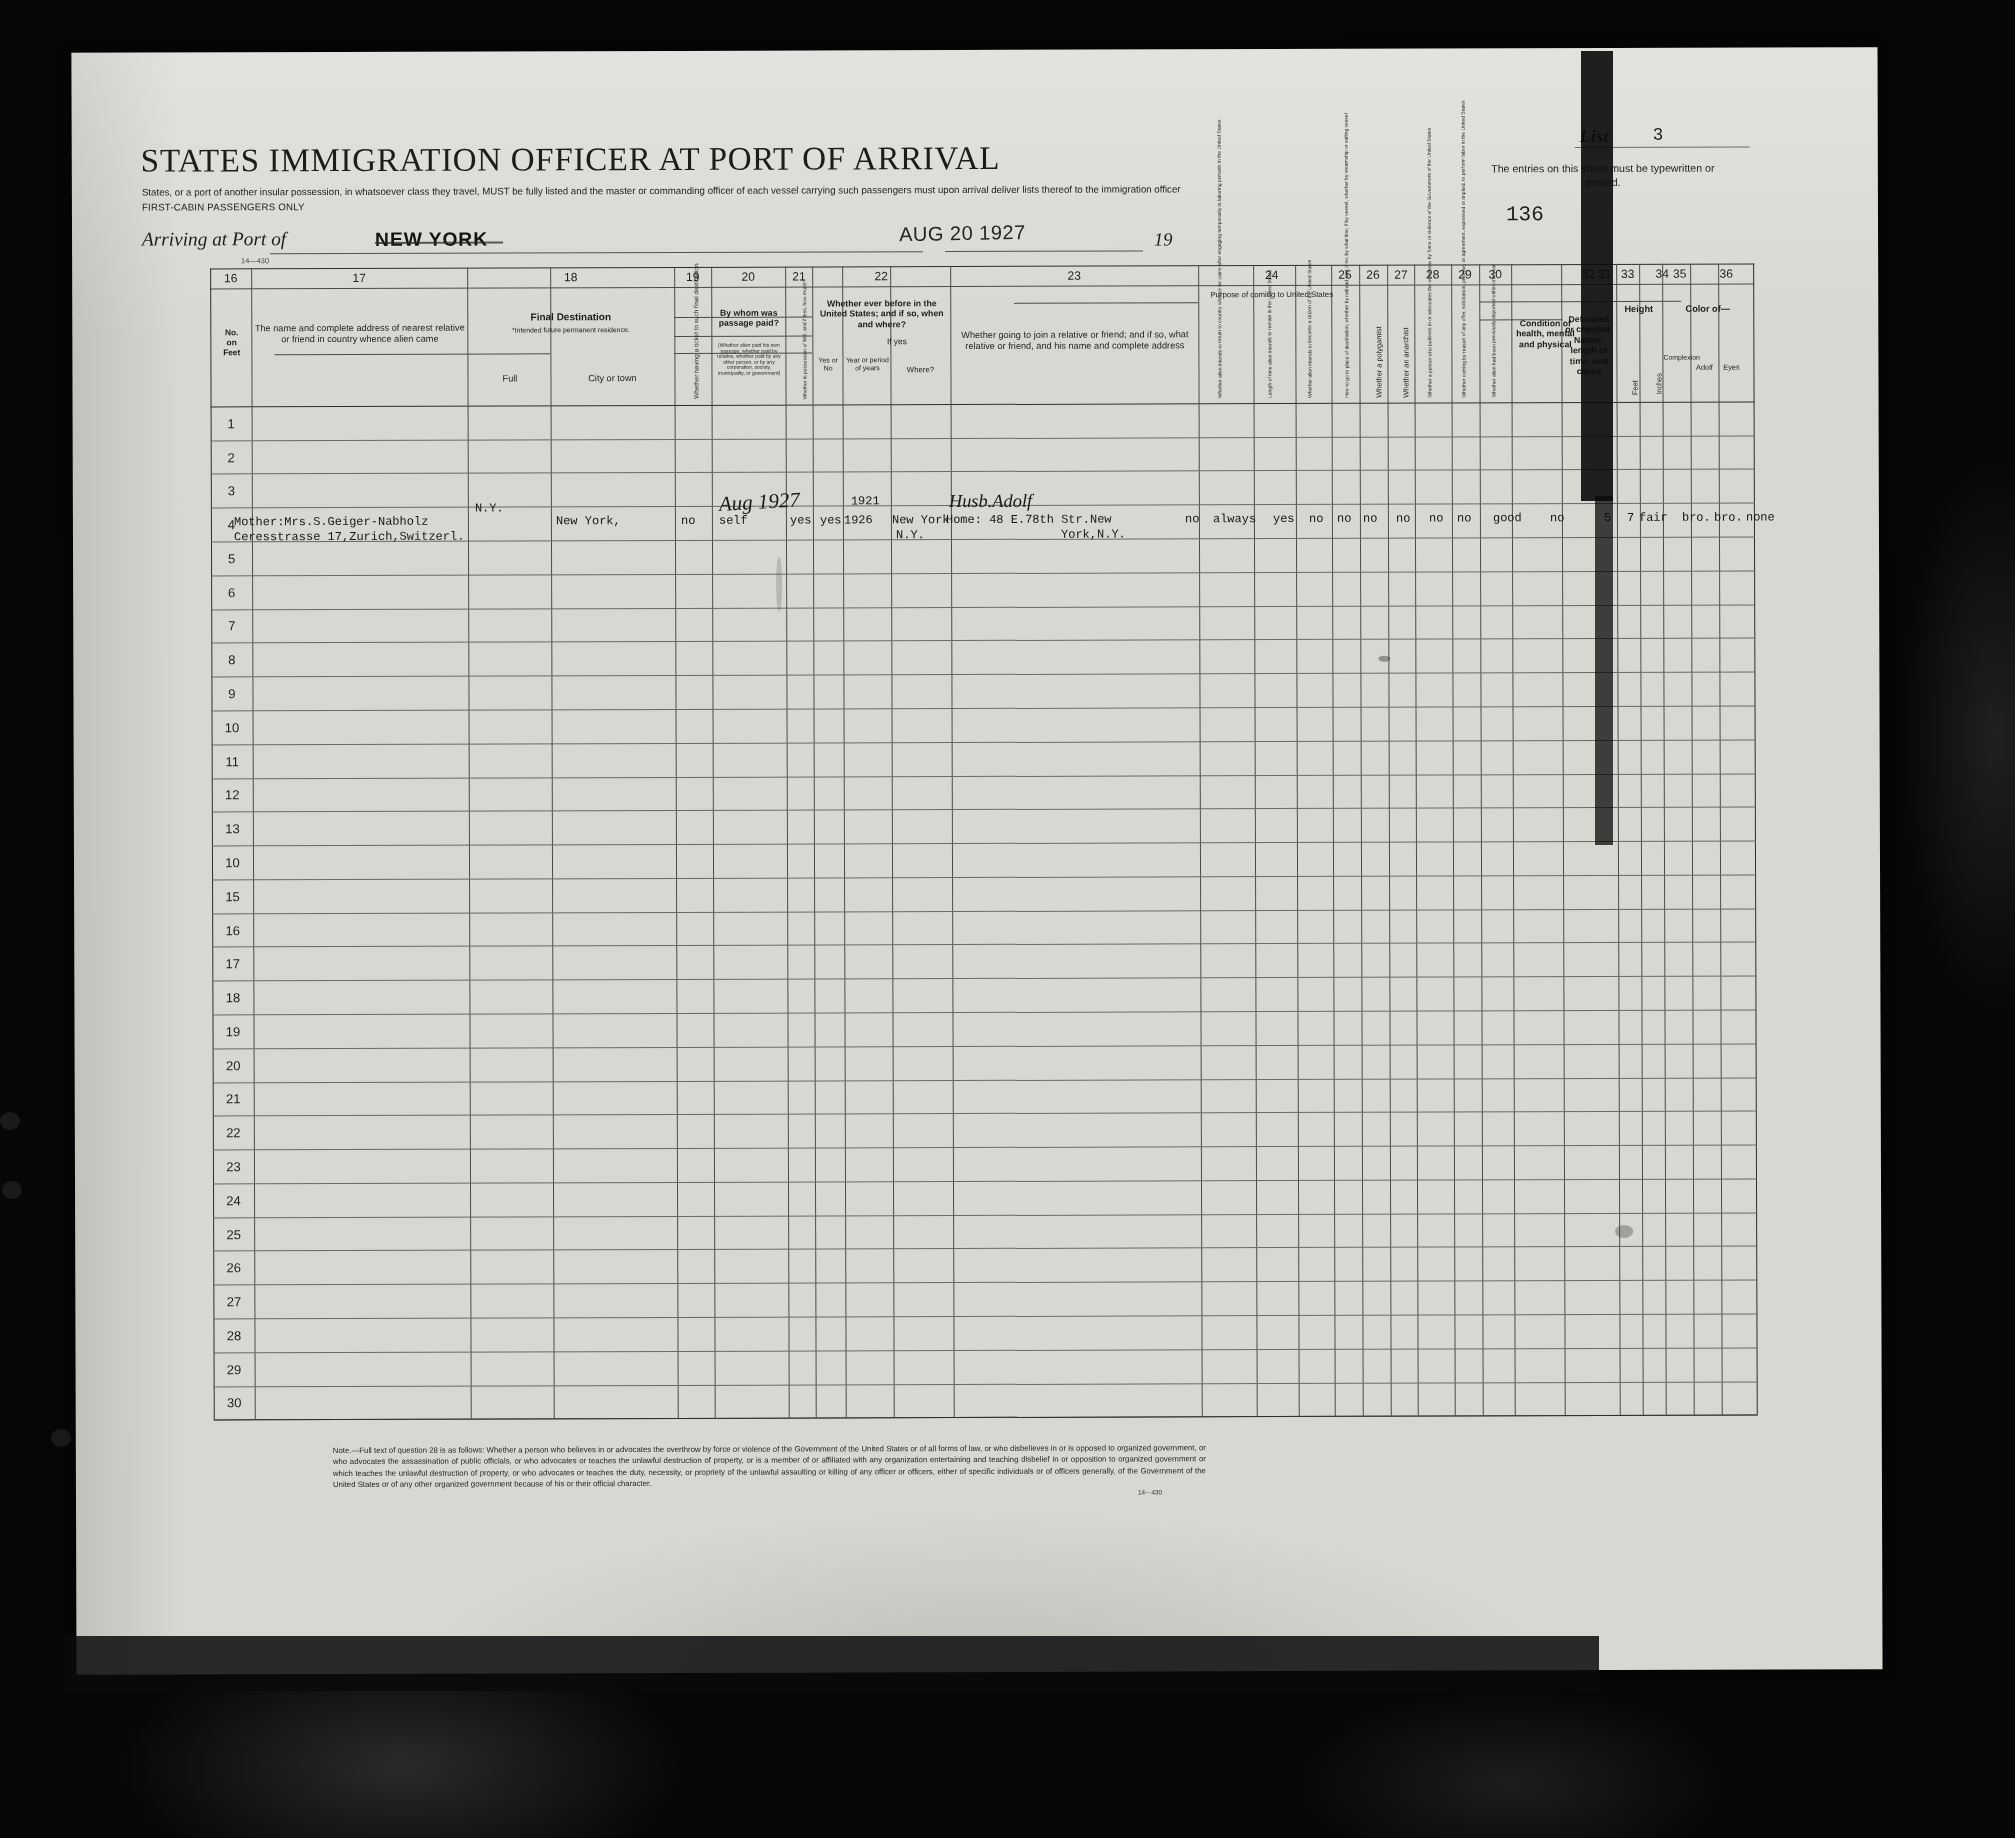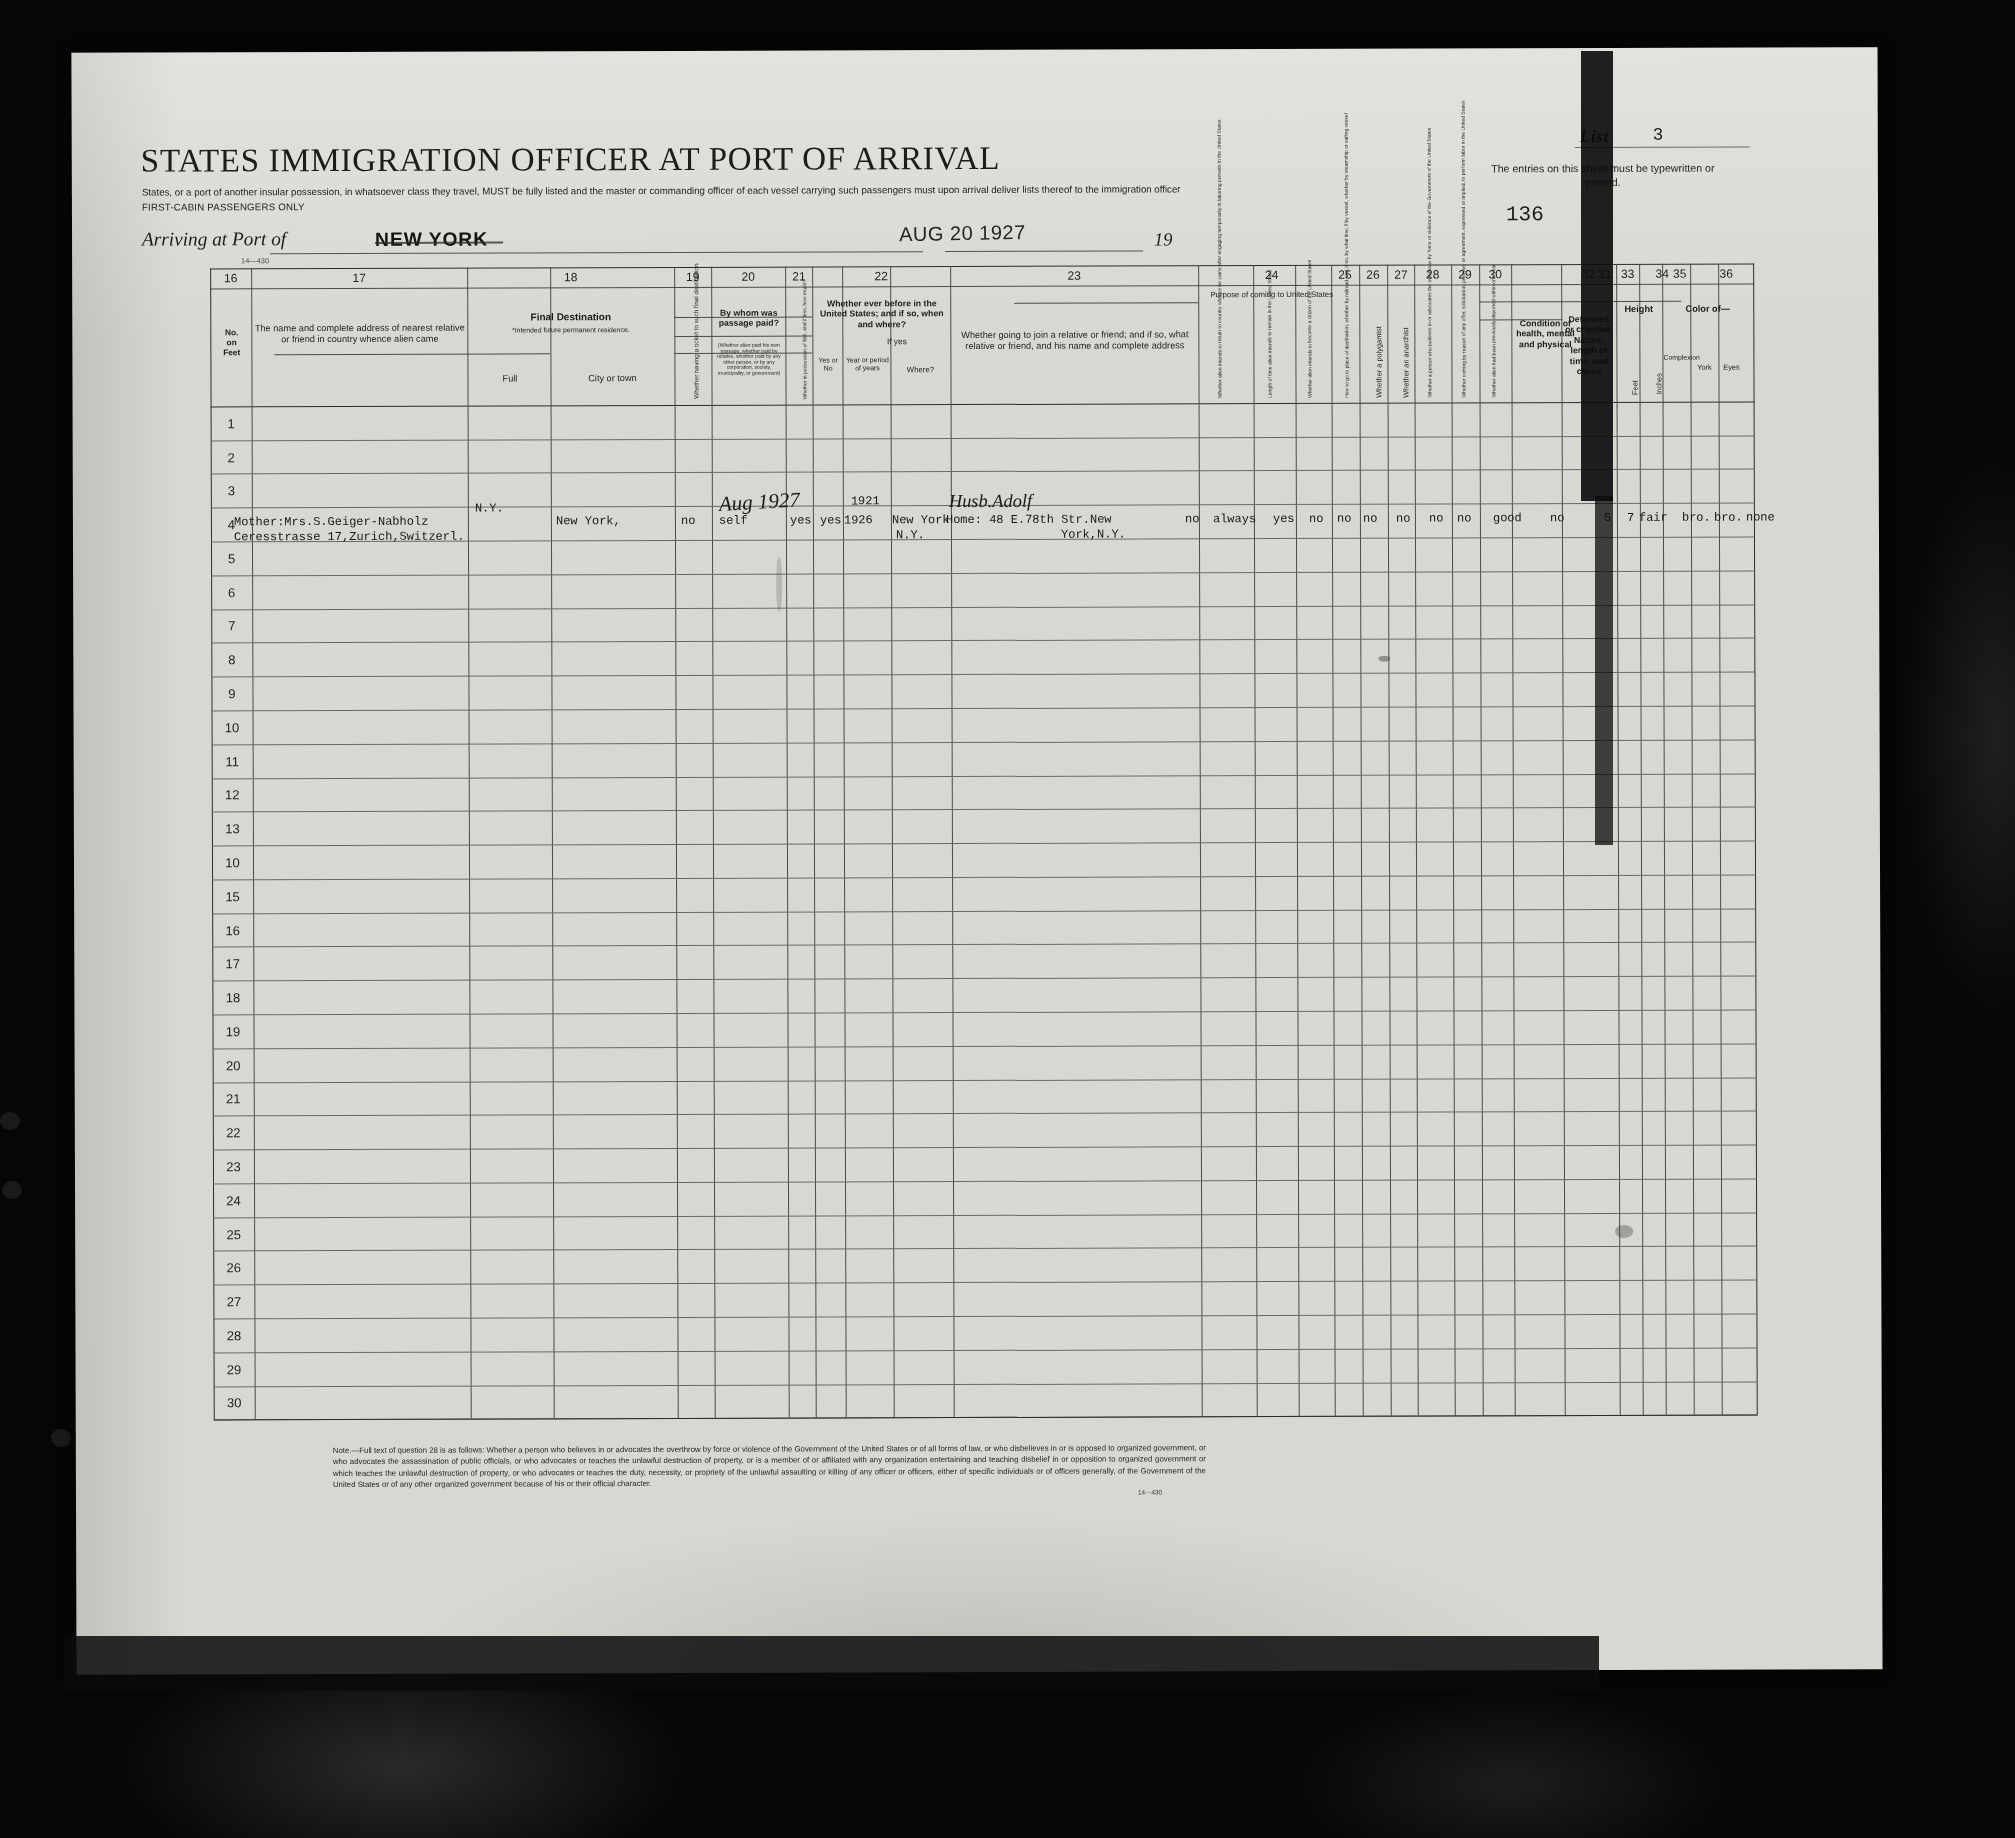--- a/index.html
+++ b/index.html
@@ -419,21 +419,21 @@
 
         <div class="hdr b" style="left:1303px; top:54px; width:64px; font-size:8.7px;text-align:center;">Condition of health, mental and physical</div>
         <div class="hdr b" style="left:1353px; top:50px; width:51px; font-size:8.7px;">Deformed or crippled. Nature, length of time, and cause</div>
 
         <div class="hdr b" style="left:1406px; top:40px; width:45px; font-size:9.2px;">Height</div>
         <div class="vert" style="left:1420px; top:131px; width:74px; font-size:7.4px;">Feet</div>
         <div class="vert" style="left:1444px; top:131px; width:74px; font-size:7.4px;">Inches</div>
 
         <div class="hdr b" style="left:1452px; top:40px; width:91px; font-size:9.2px;">Color of—</div>
         <div class="hdr" style="left:1453px; top:90px; width:26px; font-size:6.9px;">Complexion</div>
-        <div class="hdr" style="left:1481px; top:100px; width:26px; font-size:7.4px;">York</div>
+        <div class="hdr" style="left:1481px; top:100px; width:26px; font-size:7.4px;">Adolf</div>
         <div class="hdr" style="left:1508px; top:100px; width:26px; font-size:7.4px;">Eyes</div>
 
         <div class="hdr b" style="left:1512px; top:92px; width:0px;"></div>
       </div>
 
       <div id="rows-layer">
           <div style="position: absolute; left: 138px; top: 388px; width: 1544px; height: 0.5px; background: rgb(107, 105, 99);"></div>
           <div class="rownum" style="left: 138px; top: 364px;">1</div>
           <div style="position: absolute; left: 138px; top: 421px; width: 1544px; height: 0.5px; background: rgb(107, 105, 99);"></div>
           <div class="rownum" style="left: 138px; top: 398px;">2</div>

